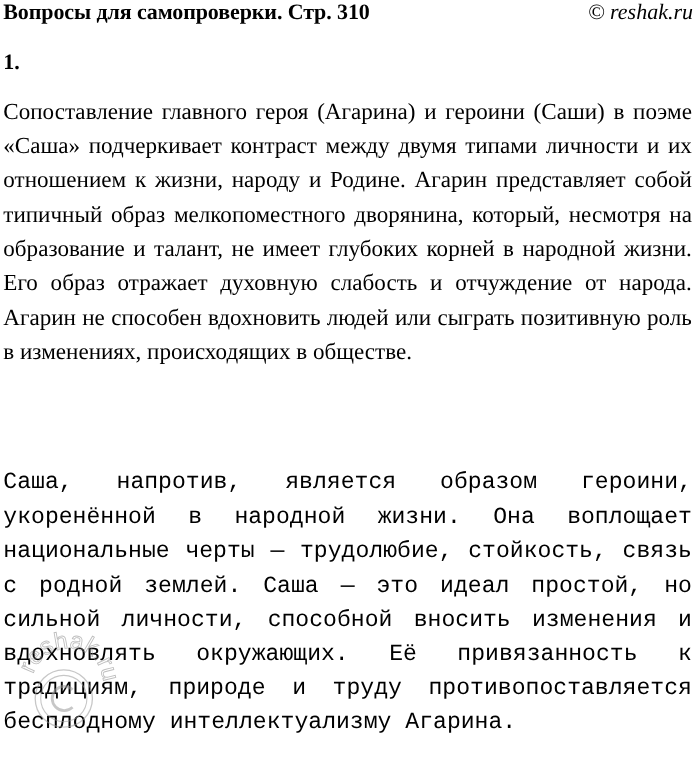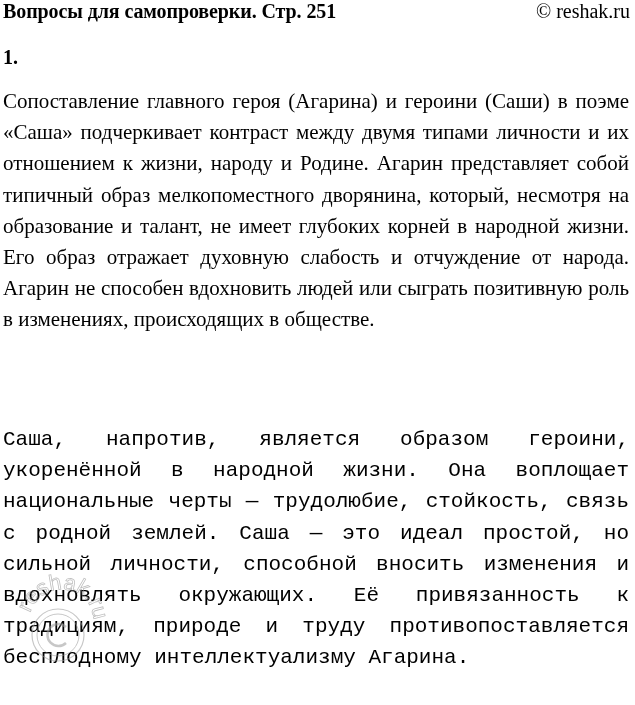--- a/index.html
+++ b/index.html
@@ -26,20 +26,21 @@
       align-items: flex-start;
       font-size: 20px;
       line-height: 22px;
     }
     .header .title {
       font-weight: bold;
       letter-spacing: -0.1px;
     }
     .header .copyright {
       font-weight: normal;
+      font-style: italic;
     }
     .question-number {
       position: absolute;
       top: 46px;
       left: 3px;
       font-size: 20px;
       font-weight: bold;
       line-height: 22px;
     }
     .answer {
@@ -60,21 +61,21 @@
       width: 120px;
       height: 120px;
       pointer-events: none;
       opacity: 0.55;
     }
   </style>
 </head>
 <body>
 
 <div class="header">
-  <span class="title">Вопросы для самопроверки. Стр. 251</span>
+  <span class="title">Вопросы для самопроверки. Стр. 310</span>
   <span class="copyright">© reshak.ru</span>
 </div>
 
 <div class="question-number">1.</div>
 
 <p class="answer p1">Сопоставление главного героя (Агарина) и героини (Саши) в поэме «Саша» подчеркивает контраст между двумя типами личности и их отношением к жизни, народу и Родине. Агарин представляет собой типичный образ мелкопоместного дворянина, который, несмотря на образование и талант, не имеет глубоких корней в народной жизни. Его образ отражает духовную слабость и отчуждение от народа. Агарин не способен вдохновить людей или сыграть позитивную роль в изменениях, происходящих в обществе.</p>
 <p class="answer p2">Саша, напротив, является образом героини, укоренённой в народной жизни. Она воплощает национальные черты — трудолюбие, стойкость, связь с родной землей. Саша — это идеал простой, но сильной личности, способной вносить изменения и вдохновлять окружающих. Её привязанность к традициям, природе и труду противопоставляется бесплодному интеллектуализму Агарина.</p>
 
 <div class="watermark">
   <svg width="120" height="120" viewBox="0 0 120 120">

